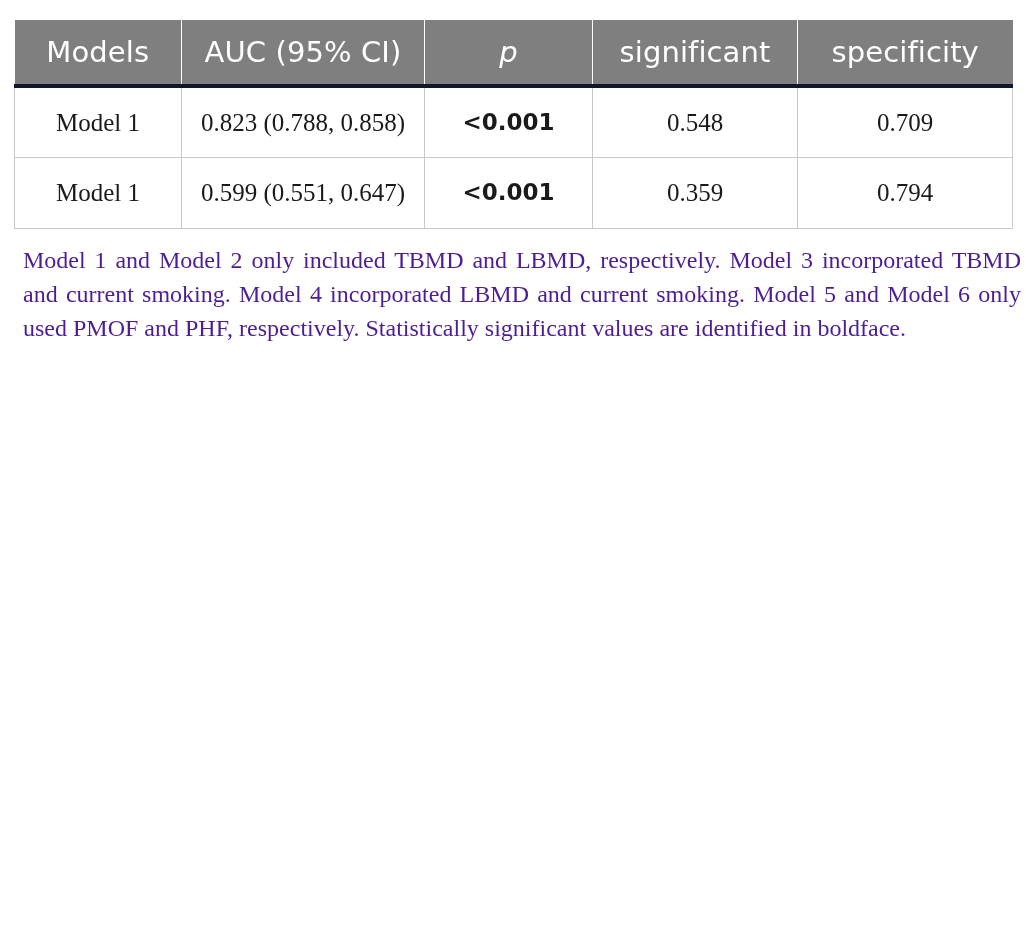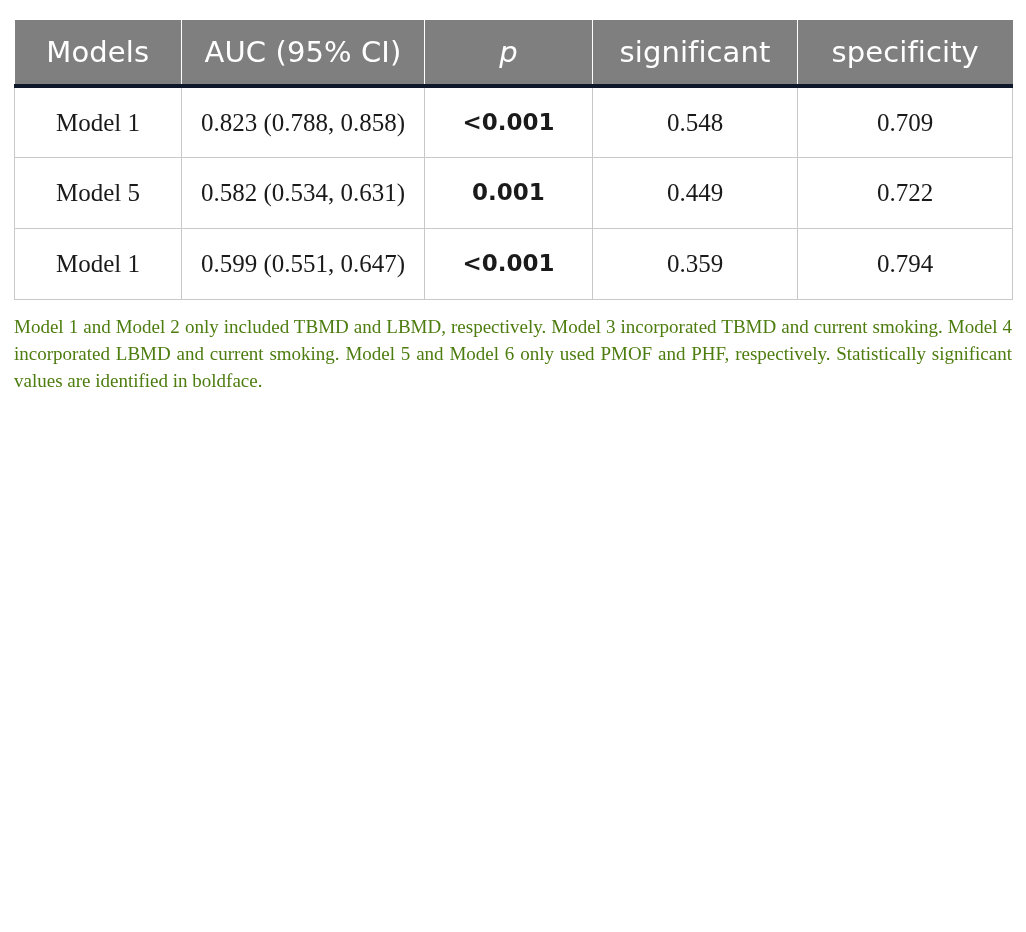--- a/index.html
+++ b/index.html
@@ -66,25 +66,26 @@
   tbody td:last-child { border-right: 1px solid #c9c9c9; }
   tbody td.bold-p {
     font-family: "DejaVu Sans", sans-serif;
     font-weight: bold;
     font-size: 23px;
     margin-left: 7px;
   }
   .footnote {
     width: 998px;
     margin-top: 14px;
-    font-size: 19px;
+    font-size: 24px;
     line-height: 1.42;
     text-align: justify;
     text-justify: inter-word;
-    color: #4d7c0f;
+    color: #4c1d95;
+    margin-left: 9px;
   }
 </style>
 </head>
 <body>
 
 <div class="page">
 
   <table class="data-table">
     <colgroup>
       <col class="c0">
@@ -104,27 +105,20 @@
     </thead>
     <tbody>
       <tr>
         <td>Model 1</td>
         <td>0.823 (0.788, 0.858)</td>
         <td class="bold-p">&lt;0.001</td>
         <td>0.548</td>
         <td>0.709</td>
       </tr>
       <tr>
-        <td>Model 5</td>
-        <td>0.582 (0.534, 0.631)</td>
-        <td class="bold-p">0.001</td>
-        <td>0.449</td>
-        <td>0.722</td>
-      </tr>
-      <tr>
         <td>Model 1</td>
         <td>0.599 (0.551, 0.647)</td>
         <td class="bold-p">&lt;0.001</td>
         <td>0.359</td>
         <td>0.794</td>
       </tr>
     </tbody>
   </table>
 
   <div class="footnote">Model 1 and Model 2 only included TBMD and LBMD, respectively. Model 3 incorporated TBMD and current smoking. Model 4 incorporated LBMD and current smoking. Model 5 and Model 6 only used PMOF and PHF, respectively. Statistically significant values are identified in boldface.</div>

